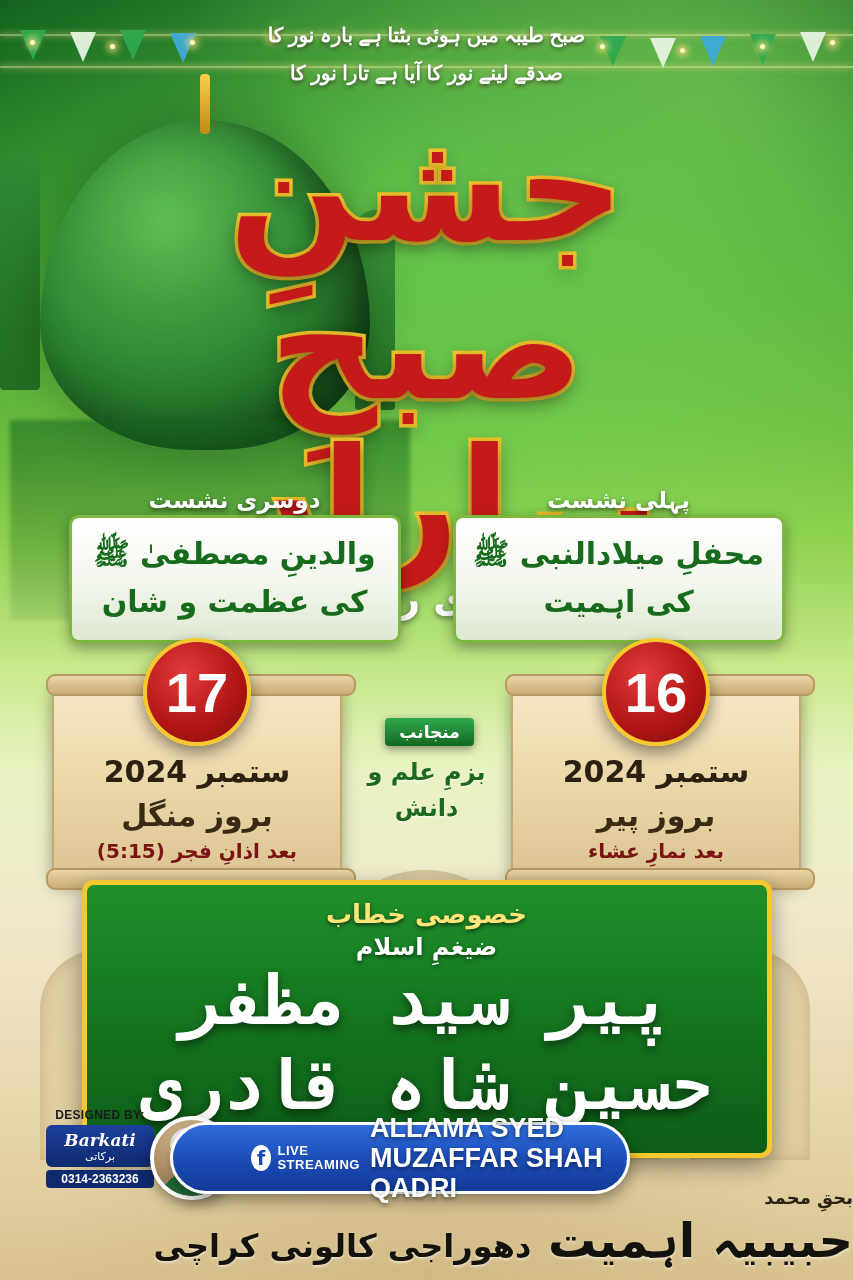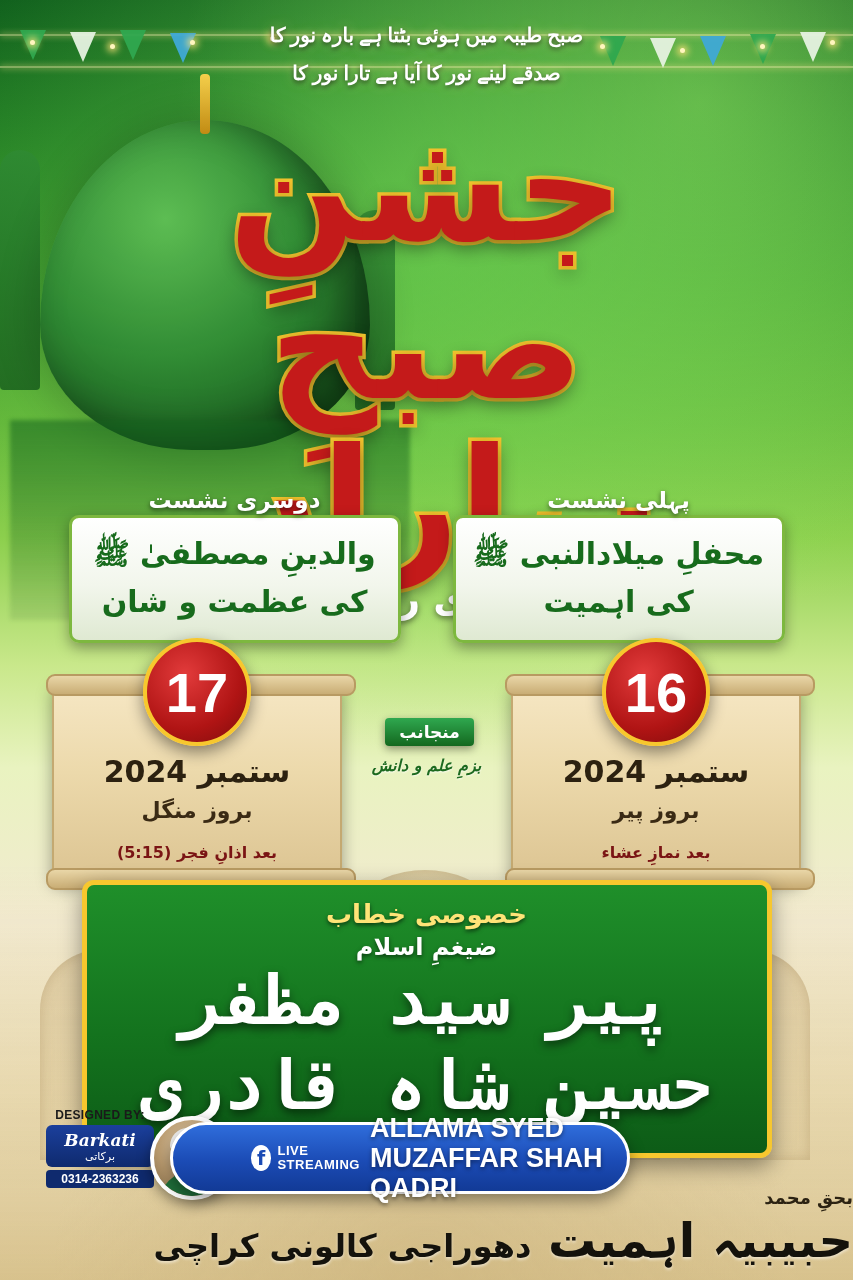--- a/index.html
+++ b/index.html
@@ -80,21 +80,21 @@
     position:absolute; width:5px;height:5px;border-radius:50%;
     background:#fff6bf; box-shadow:0 0 7px 3px rgba(255,226,120,.85);
   }
 
   
   .couplet{
     position:absolute; top:16px; left:50%; transform:translateX(-50%);
     width:560px; text-align:center; direction:rtl;
     color:#ffffff; font-size:20px; line-height:1.9;
     text-shadow:0 2px 5px rgba(0,0,0,.6), 0 0 12px rgba(255,255,160,.5);
-    font-family:Liberation Serif, serif; font-weight:bold;
+    font-family:Liberation Sans, sans-serif; font-weight:bold;
   }
 
   
   .title-block{
     position:absolute; top:110px; left:50%; transform:translateX(-50%);
     width:760px; text-align:center; direction:rtl;
   }
   .title-main{
     font-family:"DejaVu Sans", sans-serif;
     font-size:150px; font-weight:bold; line-height:1.05;
@@ -168,42 +168,41 @@
     display:flex; align-items:center; justify-content:center;
     font-family:"Liberation Sans", sans-serif;
   }
   .scroll .dateline{
     margin-top:40px;
     font-family:"DejaVu Sans", sans-serif; font-weight:bold;
     color:#2c2110; font-size:30px; line-height:1.45;
   }
   .scroll .dayline{
     font-family:"DejaVu Sans", sans-serif; font-weight:bold;
-    color:#3a2a14; font-size:22px; margin-top:4px;
+    color:#3a2a14; font-size:30px; margin-top:4px;
   }
   .scroll .timeline{
     font-family:"DejaVu Sans", sans-serif; font-weight:bold;
-    color:#7a1414; font-size:16px; margin-top:20px;
+    color:#7a1414; font-size:20px; margin-top:6px;
   }
   .center-tag{
     position:absolute; left:50%; top:78px; transform:translateX(-50%);
     width:170px; text-align:center; direction:rtl;
   }
   .center-tag .ribbon{
     display:inline-block; background:linear-gradient(180deg,#2fa84f,#14681f);
     color:#fff; font-weight:bold; font-size:17px; padding:4px 14px;
     border-radius:4px; box-shadow:0 3px 8px rgba(0,0,0,.4);
     font-family:"DejaVu Sans", sans-serif;
     margin-left:6px;
   }
   .center-tag .txt{
     margin-top:8px; font-family:"DejaVu Sans", sans-serif;
-    font-weight:bold; font-size:16px; color:#1d6a1f; line-height:1.5;
+    font-weight:bold; font-size:24px; color:#1d6a1f; line-height:1.5;
     text-shadow:0 1px 2px rgba(255,255,255,.8);
-    font-style:italic;
   }
 
   
   .speaker-panel{
     position:absolute; top:880px; left:50%; transform:translateX(-50%);
     width:690px; padding:14px 18px 20px;
     background:linear-gradient(180deg,#1f8f2a 0%, #13711d 60%, #0d5c17 100%);
     border:5px solid #f7c72e; border-radius:12px;
     box-shadow:0 8px 22px rgba(0,0,0,.4);
     text-align:center; direction:rtl;

